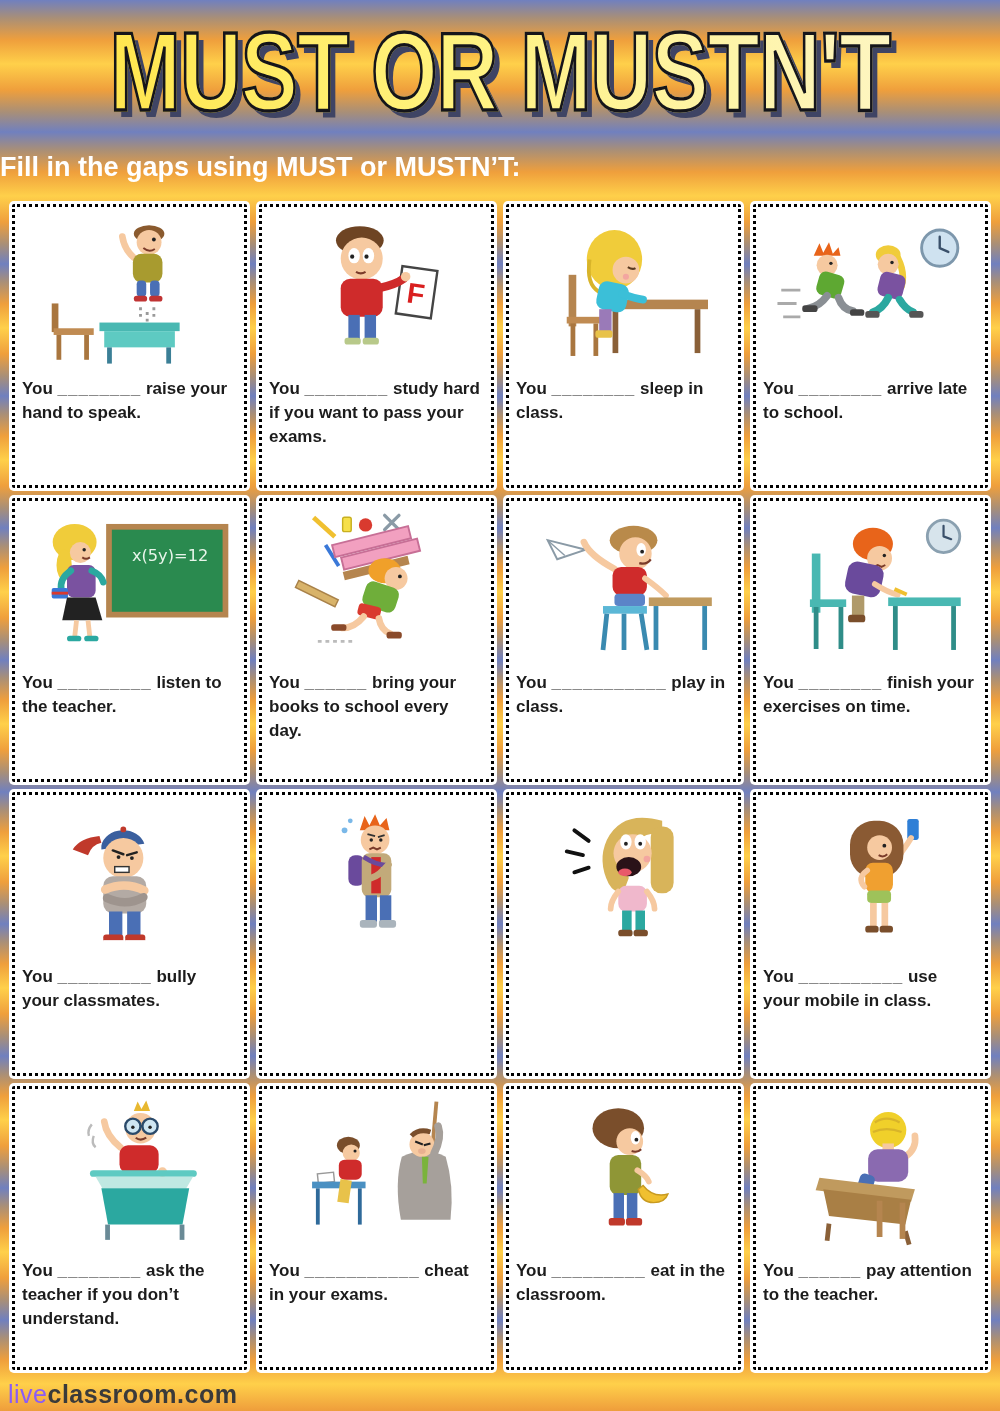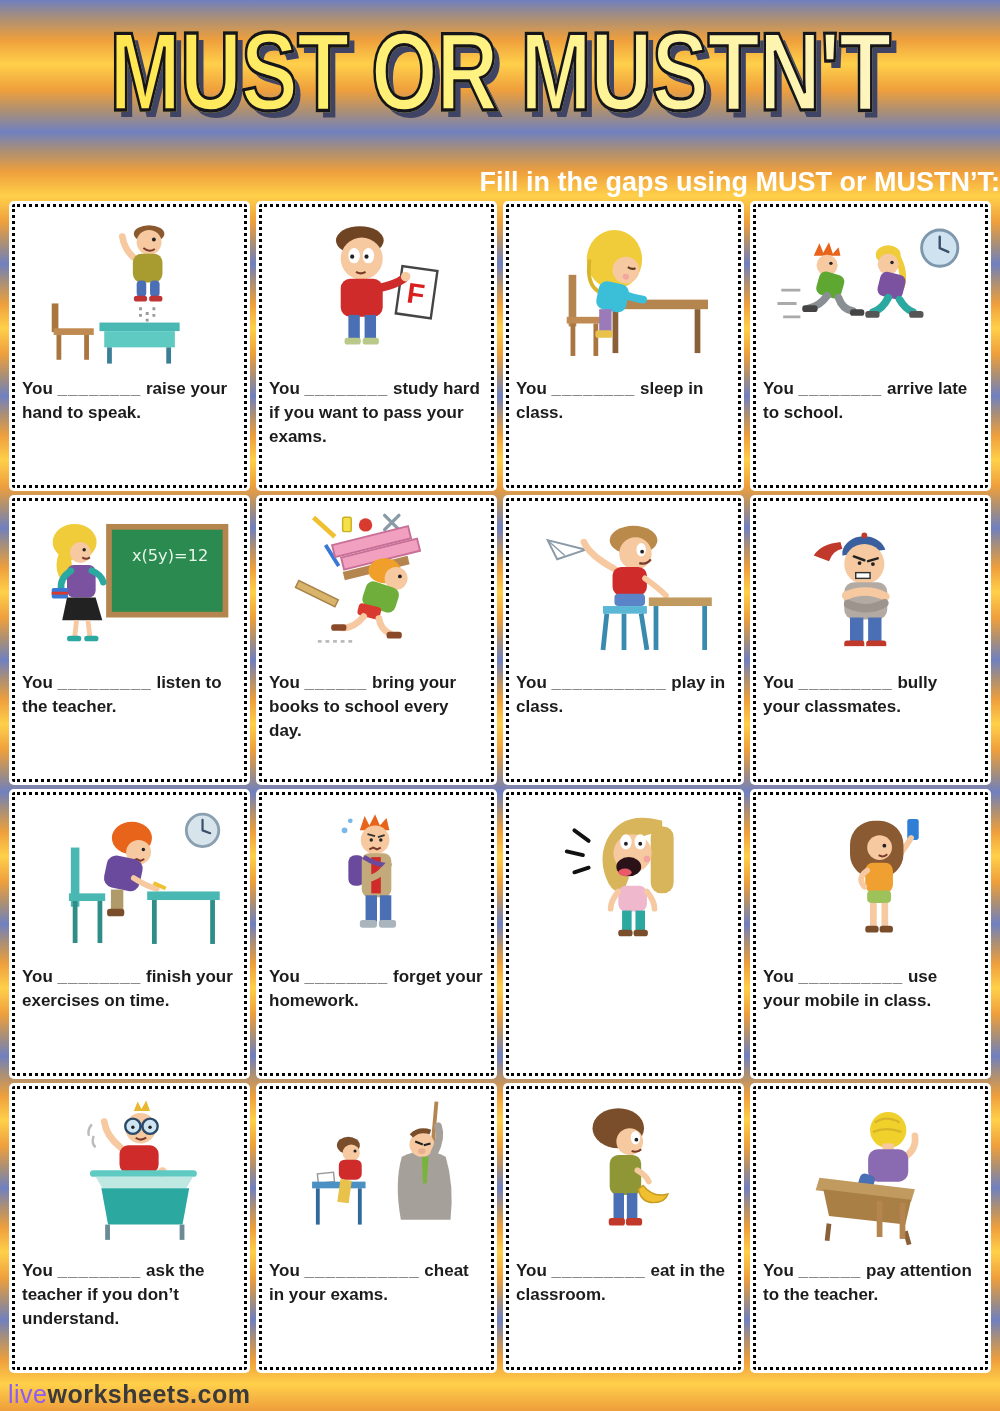--- a/index.html
+++ b/index.html
@@ -16,22 +16,22 @@
     font-size:84px;font-weight:bold;letter-spacing:-1px;
     transform:scale(1.02,1.32);transform-origin:top center;
   }
   .title-shadow{color:#3f4464;transform:translate(6px,7px) scale(1.02,1.32);}
   .title-front{
     background:linear-gradient(90deg,#ffe23e 0%,#fff27e 45%,#fdf6d3 100%);
     -webkit-background-clip:text;background-clip:text;color:transparent;
     -webkit-text-stroke:2.5px #15151a;paint-order:stroke fill;
   }
   .subtitle{
-    position:absolute;top:152px;left:0;width:100%;text-align:right;
-    font-size:27px;font-weight:bold;color:#ffffff;margin-top:15px;
+    position:absolute;top:152px;left:0;width:100%;text-align:left;
+    font-size:27px;font-weight:bold;color:#ffffff;
   }
   .grid{
     position:absolute;top:204px;left:12px;width:976px;
     display:grid;grid-template-columns:repeat(4,1fr);
     grid-auto-rows:284px;gap:10px 12px;
   }
   .card{
     background:#fff;border:3.5px dotted #000;box-shadow:0 0 0 3px #fff;
     border-radius:2px;display:flex;flex-direction:column;
     padding:4px 7px;box-sizing:border-box;
@@ -233,45 +233,20 @@
         <rect x="141" y="101" width="5" height="46" fill="#3a8ab0"></rect>
           <rect x="192" y="101" width="5" height="46" fill="#3a8ab0"></rect>
       </svg>
     </div>
     <p class="caption"><span>You</span> <span class="blank">___________</span> <span>play in class.</span></p>
   </div>
 
   <div class="card">
     <div class="art">
       <svg viewBox="0 0 220 160">
-        <path d="M78 34 q-20 2 -28 14 l16 6 q4 -11 14 -13z" fill="#c0392b"></path>
-        <path d="M80 44 a23 19 0 0 1 45 -2 l-45 6z" fill="#3a5f9e"></path>
-        <circle cx="103" cy="27" r="3" fill="#c0392b"></circle>
-        <circle cx="103" cy="57" r="21" fill="#f6c9a0"></circle>
-        <path d="M92 49 l11 4 M117 51 l-10 3" stroke="#222" stroke-width="2.6" stroke-linecap="round"></path>
-        <circle cx="98" cy="56" r="2" fill="#222"></circle>
-          <circle cx="112" cy="57" r="2" fill="#222"></circle>
-        <rect x="94" y="66" width="15" height="6" fill="#ffffff" stroke="#333" stroke-width="1.5"></rect>
-        <rect x="82" y="76" width="45" height="39" rx="10" fill="#b3aaa4"></rect>
-        <path d="M84 90 q21 -9 41 1" stroke="#f6c9a0" stroke-width="9" fill="none" stroke-linecap="round"></path>
-        <path d="M86 99 q20 9 38 -1" stroke="#9e948e" stroke-width="9" fill="none" stroke-linecap="round"></path>
-        <rect x="88" y="113" width="14" height="26" fill="#4a6fb5"></rect>
-          <rect x="107" y="113" width="14" height="26" fill="#4a6fb5"></rect>
-        <rect x="82" y="137" width="21" height="8" rx="3" fill="#c0392b"></rect>
-          <rect x="105" y="137" width="21" height="8" rx="3" fill="#c0392b"></rect>
-        <rect x="82" y="143" width="21" height="3" fill="#ffffff"></rect>
-          <rect x="105" y="143" width="21" height="3" fill="#ffffff"></rect>
-      </svg>
-    </div>
-    <p class="caption"><span>You</span> <span class="blank">_________</span> <span>bully your classmates.</span></p>
-  </div>
-
-  <div class="card">
-    <div class="art">
-      <svg viewBox="0 0 220 160">
         <circle cx="186" cy="28" r="17" fill="#d7e4ec" stroke="#8aa0b0" stroke-width="3"></circle>
         <path d="M186 28 L186 17 M186 28 L194 31" stroke="#3a506a" stroke-width="2.3" stroke-linecap="round"></path>
         <rect x="48" y="46" width="9" height="62" fill="#49b8b2"></rect>
         <rect x="46" y="94" width="38" height="8" fill="#49b8b2"></rect>
         <rect x="50" y="102" width="5" height="44" fill="#2f8d88"></rect>
           <rect x="76" y="102" width="5" height="44" fill="#2f8d88"></rect>
         <ellipse cx="112" cy="36" rx="21" ry="17" fill="#e8641a"></ellipse>
         <circle cx="119" cy="51" r="13" fill="#f6c9a0"></circle>
         <circle cx="124" cy="48" r="1.8" fill="#222"></circle>
         <path d="M113 60 l4 -2 4 2 4 -2" stroke="#7a3b2a" stroke-width="2" fill="none"></path>
@@ -284,40 +259,64 @@
         <rect x="133" y="101" width="5" height="46" fill="#2f8d88"></rect>
           <rect x="194" y="101" width="5" height="46" fill="#2f8d88"></rect>
       </svg>
     </div>
     <p class="caption"><span>You</span> <span class="blank">________</span> <span>finish your exercises on time.</span></p>
   </div>
 
   <div class="card">
     <div class="art">
       <svg viewBox="0 0 220 160">
+        <path d="M78 34 q-20 2 -28 14 l16 6 q4 -11 14 -13z" fill="#c0392b"></path>
+        <path d="M80 44 a23 19 0 0 1 45 -2 l-45 6z" fill="#3a5f9e"></path>
+        <circle cx="103" cy="27" r="3" fill="#c0392b"></circle>
+        <circle cx="103" cy="57" r="21" fill="#f6c9a0"></circle>
+        <path d="M92 49 l11 4 M117 51 l-10 3" stroke="#222" stroke-width="2.6" stroke-linecap="round"></path>
+        <circle cx="98" cy="56" r="2" fill="#222"></circle>
+          <circle cx="112" cy="57" r="2" fill="#222"></circle>
+        <rect x="94" y="66" width="15" height="6" fill="#ffffff" stroke="#333" stroke-width="1.5"></rect>
+        <rect x="82" y="76" width="45" height="39" rx="10" fill="#b3aaa4"></rect>
+        <path d="M84 90 q21 -9 41 1" stroke="#f6c9a0" stroke-width="9" fill="none" stroke-linecap="round"></path>
+        <path d="M86 99 q20 9 38 -1" stroke="#9e948e" stroke-width="9" fill="none" stroke-linecap="round"></path>
+        <rect x="88" y="113" width="14" height="26" fill="#4a6fb5"></rect>
+          <rect x="107" y="113" width="14" height="26" fill="#4a6fb5"></rect>
+        <rect x="82" y="137" width="21" height="8" rx="3" fill="#c0392b"></rect>
+          <rect x="105" y="137" width="21" height="8" rx="3" fill="#c0392b"></rect>
+        <rect x="82" y="143" width="21" height="3" fill="#ffffff"></rect>
+          <rect x="105" y="143" width="21" height="3" fill="#ffffff"></rect>
+      </svg>
+    </div>
+    <p class="caption"><span>You</span> <span class="blank">_________</span> <span>bully your classmates.</span></p>
+  </div>
+
+  <div class="card">
+    <div class="art">
+      <svg viewBox="0 0 220 160">
         <circle cx="76" cy="28" r="3" fill="#7ab8e8"></circle>
           <circle cx="82" cy="18" r="2.5" fill="#7ab8e8"></circle>
         <path d="M92 28 l5 -15 5 10 6 -12 5 12 7 -8 3 13z" fill="#e8641a"></path>
         <circle cx="108" cy="38" r="15" fill="#f6c9a0"></circle>
         <path d="M100 32 l8 2 M118 33 l-7 2" stroke="#333" stroke-width="2"></path>
         <circle cx="104" cy="38" r="1.8" fill="#222"></circle>
           <circle cx="114" cy="38" r="1.8" fill="#222"></circle>
         <path d="M102 48 l4 -2 4 2 4 -2" stroke="#7a3b2a" stroke-width="2" fill="none"></path>
         <rect x="80" y="54" width="17" height="32" rx="7" fill="#6a4a9c"></rect>
         <rect x="94" y="52" width="31" height="46" rx="8" fill="#c2aa7a"></rect>
         <rect x="104" y="56" width="10" height="38" fill="#cf2b2b"></rect>
         <path d="M96 56 q16 10 26 8" stroke="#6a4a9c" stroke-width="5" fill="none"></path>
         <path d="M122 64 q-10 12 -18 14" stroke="#c2aa7a" stroke-width="7" fill="none" stroke-linecap="round"></path>
         <rect x="98" y="96" width="12" height="28" fill="#4a6fb5"></rect>
           <rect x="113" y="96" width="12" height="28" fill="#4a6fb5"></rect>
         <rect x="92" y="122" width="18" height="8" rx="3" fill="#aab4bc"></rect>
           <rect x="112" y="122" width="18" height="8" rx="3" fill="#aab4bc"></rect>
       </svg>
     </div>
-    <p class="caption"><span>You</span> <span class="blank">________</span> <span>forget your homework.</span></p>
   </div>
 
   <div class="card">
     <div class="art">
       <svg viewBox="0 0 220 160">
         <path d="M58 28 l15 11 M50 50 l17 4 M58 72 l15 -5" stroke="#111" stroke-width="4" stroke-linecap="round"></path>
         <path d="M150 18 q-42 -12 -58 20 q-10 22 2 46 q5 9 15 10 l6 -16 q-8 -26 10 -40 q11 -9 25 -6z" fill="#d8b45a"></path>
         <rect x="138" y="24" width="24" height="70" rx="11" fill="#d8b45a"></rect>
         <circle cx="119" cy="52" r="20" fill="#f6c9a0"></circle>
         <ellipse cx="112" cy="40" rx="6" ry="8" fill="#fff"></ellipse>
@@ -444,14 +443,14 @@
         <rect x="116" y="108" width="6" height="38" fill="#b5854f"></rect>
           <rect x="140" y="110" width="6" height="38" fill="#b5854f"></rect>
       </svg>
     </div>
     <p class="caption"><span>You</span> <span class="blank">______</span> <span>pay attention to the teacher.</span></p>
   </div>
 
 </div>
 
 <div class="footer">
-  <span class="light">live</span><span class="bold">worksheets.com</span>
+  <span class="light">live</span><span class="bold">classroom.com</span>
 </div>
 
 </body></html>

